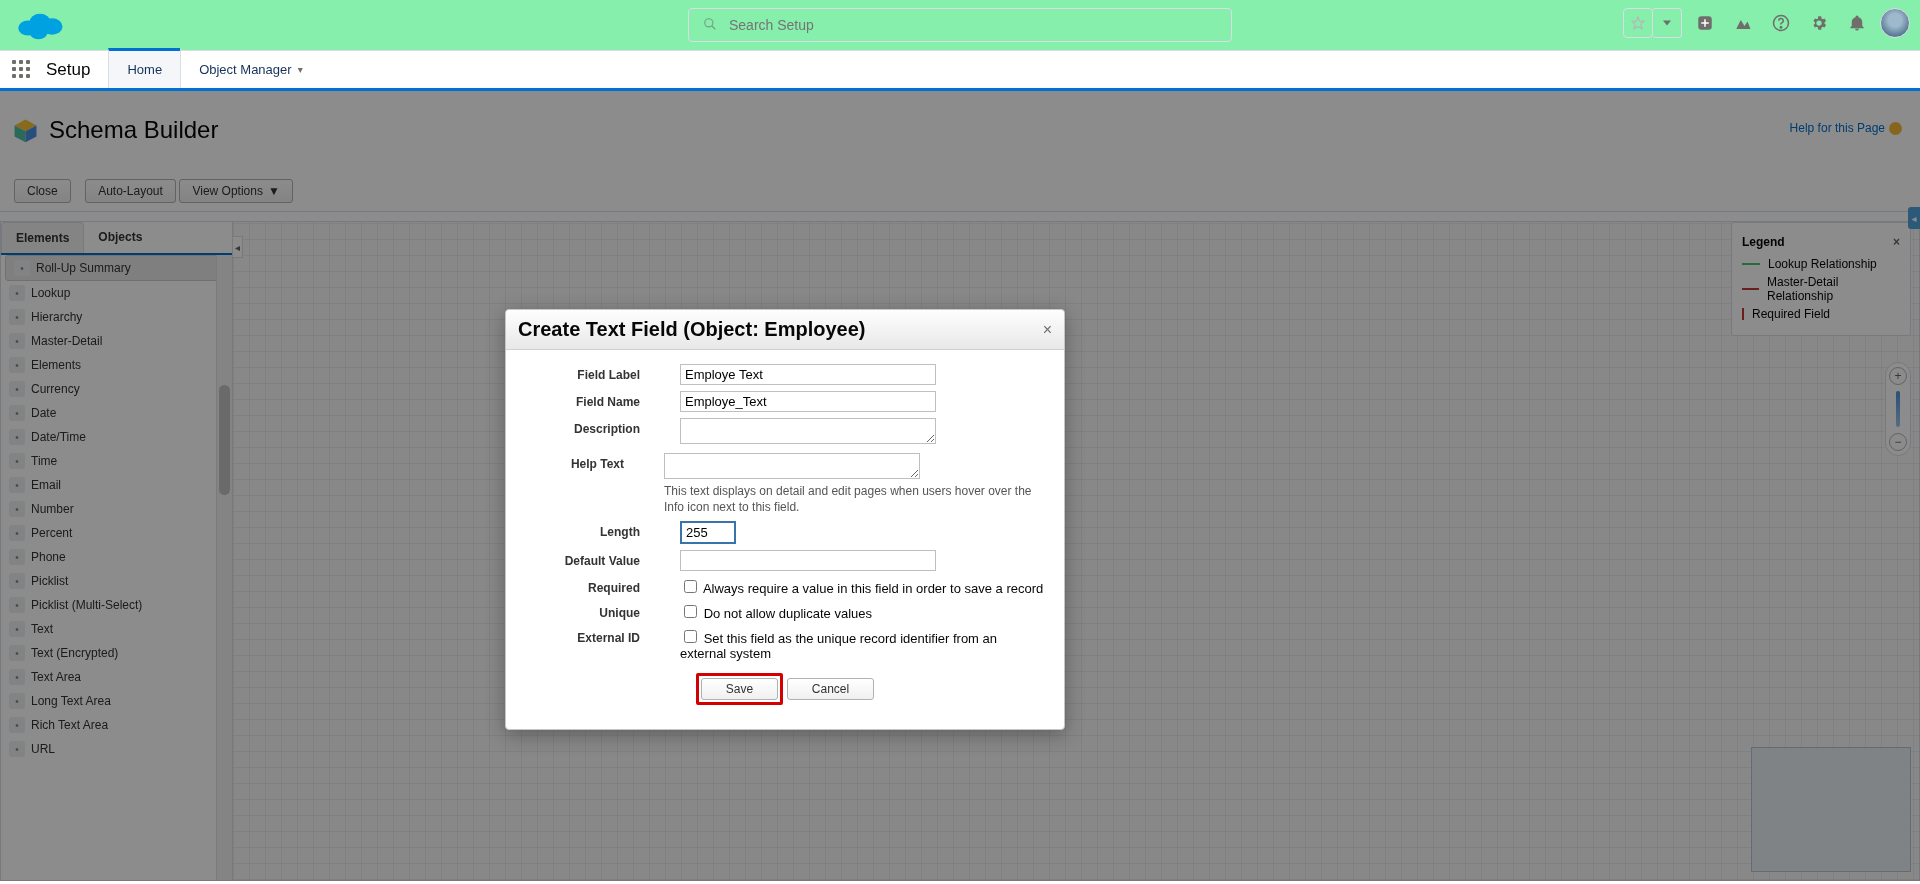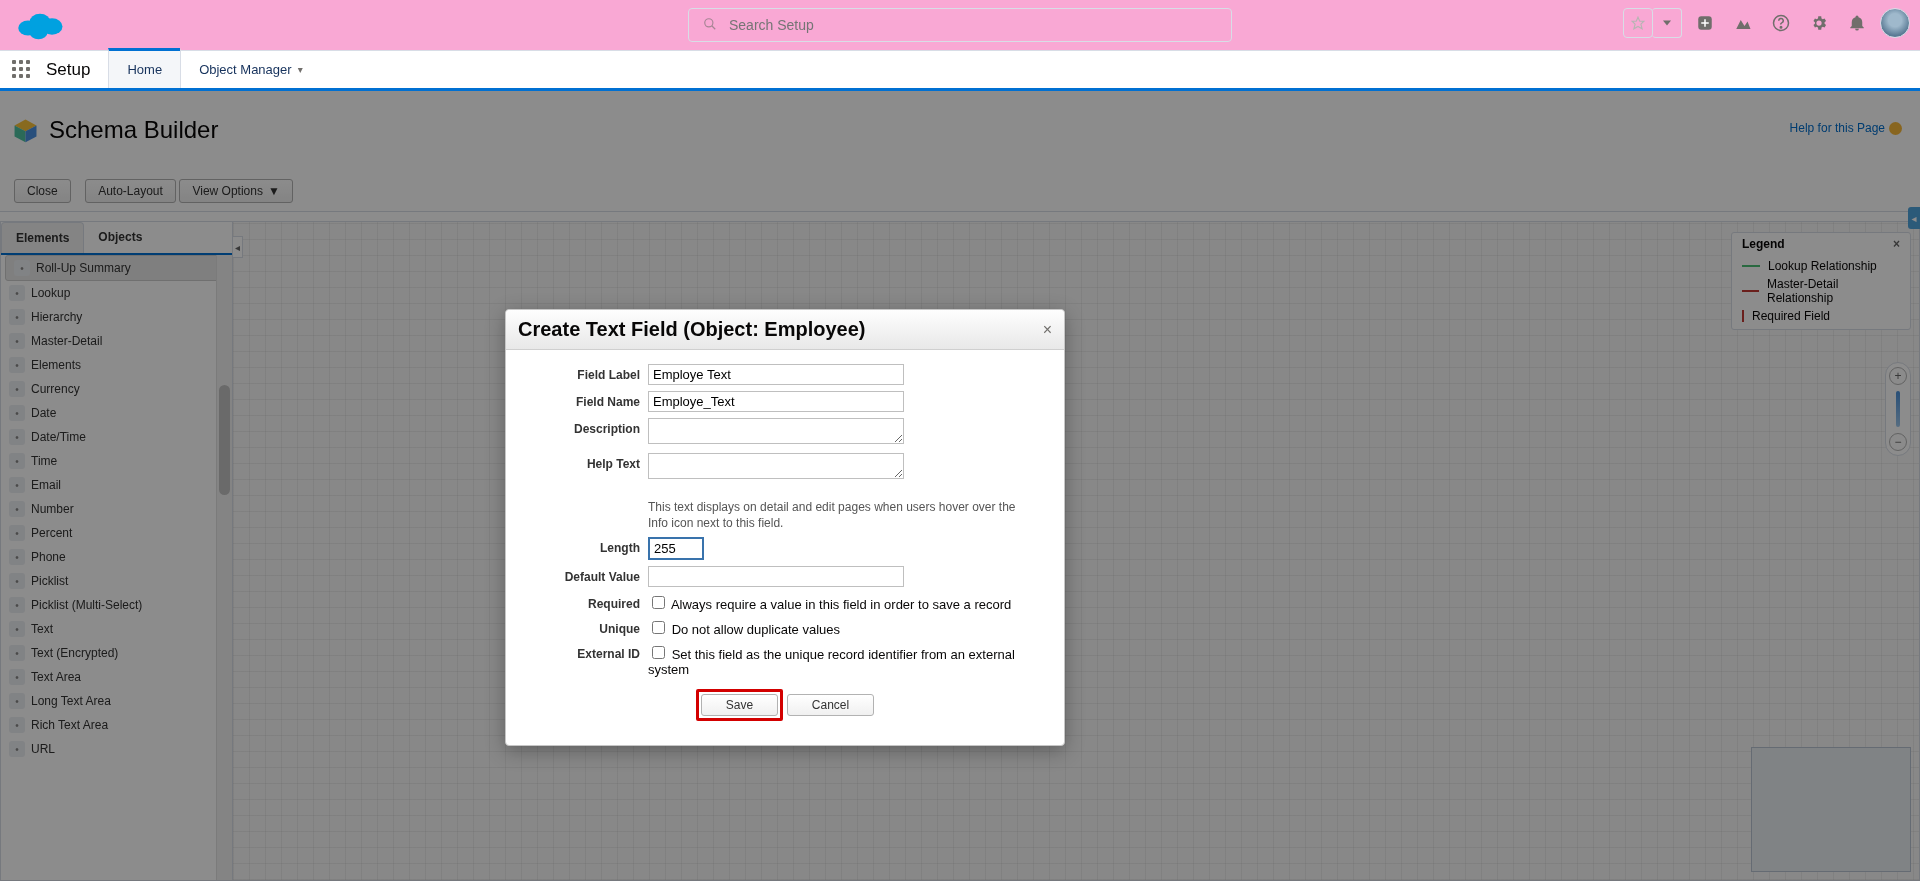--- a/index.html
+++ b/index.html
@@ -19,21 +19,21 @@
     background: #fff;
     overflow:hidden;
   }
 
   
   .global-header {
     height: 51px;
     border-bottom: 1px solid var(--sf-border);
     display:flex; align-items:center;
     padding: 0 8px 0 16px;
-    background:#f9a8d4;
+    background:#86efac;
   }
   .sf-logo svg { width:48px; height:34px; display:block; }
   .global-search-wrap {
     position:absolute; left:50%; transform:translateX(-50%);
     width: 544px; height:34px;
     border:1px solid var(--sf-border); border-radius:4px;
     display:flex; align-items:center; color:#706e6b;
   }
   .global-search-wrap .srch-icon { margin:0 10px 0 14px; opacity:.6; }
   .global-search-wrap input {
@@ -186,23 +186,23 @@
     background:#fff; overflow:hidden;
   }
   .obj-row { display:flex; padding:3px 8px; font-size:12px; border-top:1px solid #e0e0e0; align-items:center;}
   .obj-row .req { width:2px; height:14px; background:#c23934; margin-right:6px; visibility:hidden;}
   .obj-row.required .req { visibility:visible; }
   .obj-row .fn { flex:1; color:#333; }
   .obj-row .ft { color: var(--sf-link); font-style:italic; font-size:11px; }
 
   
   .legend {
-    position:absolute; right:8px; top:10px;
+    position:absolute; right:8px; top:0;
     width:180px; background:#fff; border:1px solid var(--sf-border);
-    border-radius:3px; padding:4px 10px; font-size:12px;
+    border-radius:3px; padding:12px 10px; font-size:12px;
   }
   .legend .lg-title { font-weight:bold; display:flex; justify-content:space-between; margin-bottom:6px; }
   .legend .lg-close { cursor:pointer; color:#666; font-weight:bold; }
   .legend .lg-row { display:flex; align-items:center; gap:8px; padding:2px 0; }
   .legend .line { width:18px; height:0; border-top:2px solid; }
   .legend .line.lookup { border-color:#4bc076; }
   .legend .line.md { border-color:#c23934; }
   .legend .req-mark { width:2px; height:12px; background:#c23934; }
 
   
@@ -249,34 +249,34 @@
   .modal-hdr {
     background:linear-gradient(#fefefe,#e8e8e8);
     padding:8px 12px; border-bottom:1px solid #cfcfcf;
     display:flex; align-items:center; justify-content:space-between;
     border-top-left-radius:4px; border-top-right-radius:4px;
   }
   .modal-hdr h3 { margin:0; font-size:20px; font-weight:bold; }
   .modal-close { font-size:16px; color:#706e6b; cursor:pointer; }
 
   .modal-body { padding:14px 20px 12px; }
-  .form-row { display:flex; align-items:flex-start; margin-bottom:6px; }
+  .form-row { display:flex; align-items:flex-start; margin-bottom:6px;gap:32px; }
   .form-row label {
     width:122px; text-align:right; padding:4px 8px 0 0;
     font-size:12px; font-weight:bold; color:#333;
   }
   .form-row .fld { flex:1; }
   .fld input[type=text], .fld textarea {
     width:256px; border:1px solid #bfbfbf; padding:2px 4px;
     font-size:13px; font-family:inherit;
   }
   .fld textarea { height:26px; resize:both; }
   .inline-req input { border-left:3px solid #c00; }
   .fld.length input { width:56px; border:2px solid #3973ac; }
-  .hint { font-size:12px; color:#555; width:380px; line-height:1.3; margin-top:18px;}
+  .hint { font-size:12px; color:#555; width:380px; line-height:1.3; margin-top:2px;}
 
   .modal-footer { padding:6px 0 12px; text-align:center; }
   .modal-footer .btn { padding:3px 24px; }
   .save-highlight {
     display:inline-block; border:3px solid #d30000; padding:2px;
     border-radius:2px;
   }
 </style>
 </head>
 <body>

